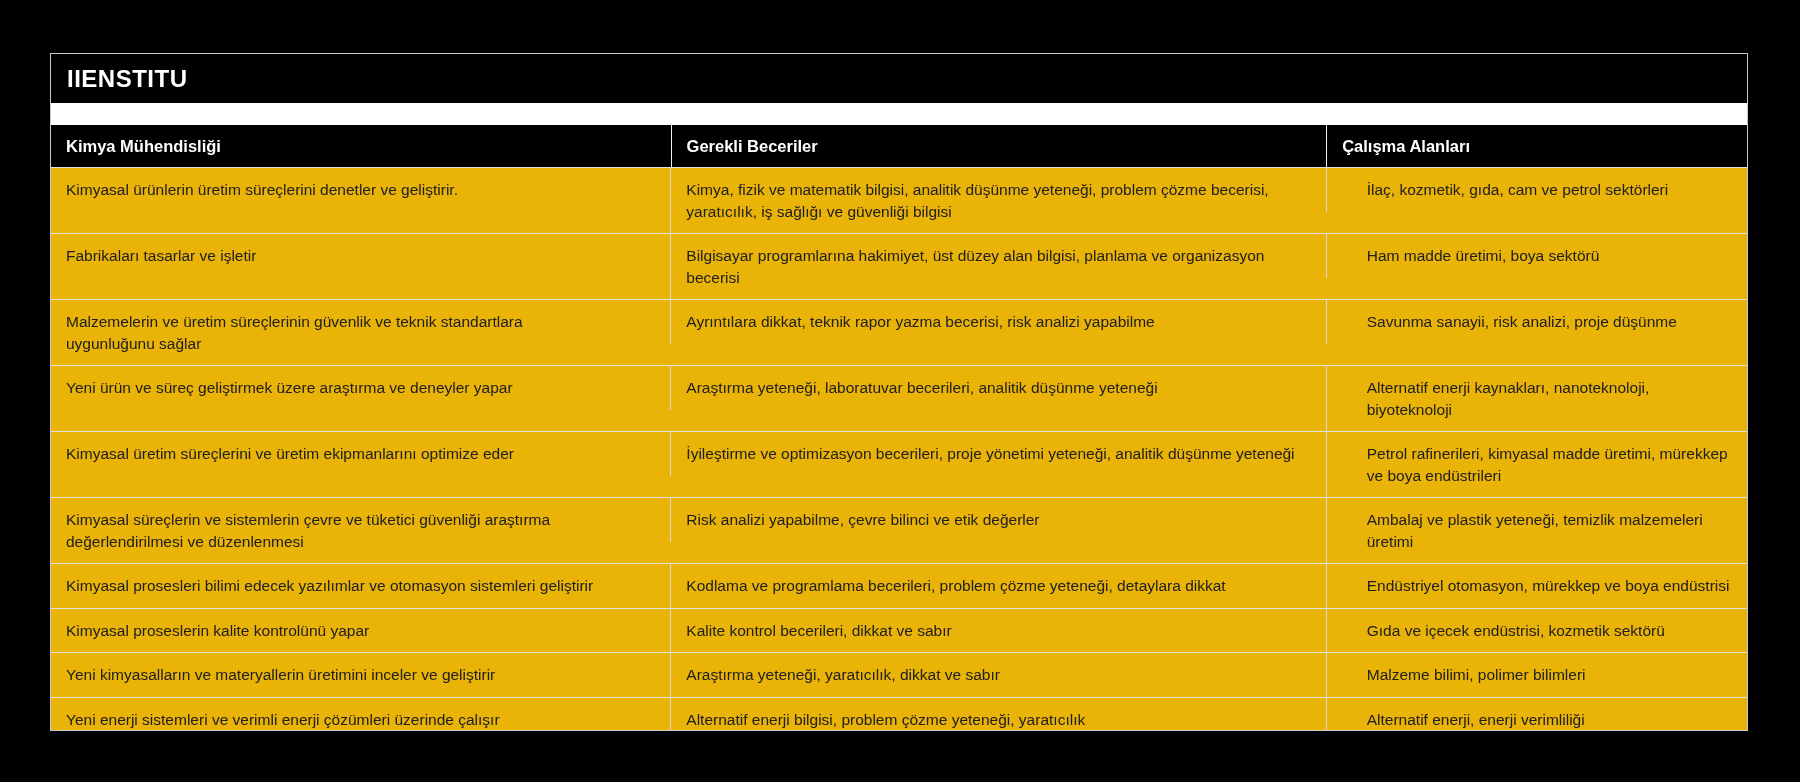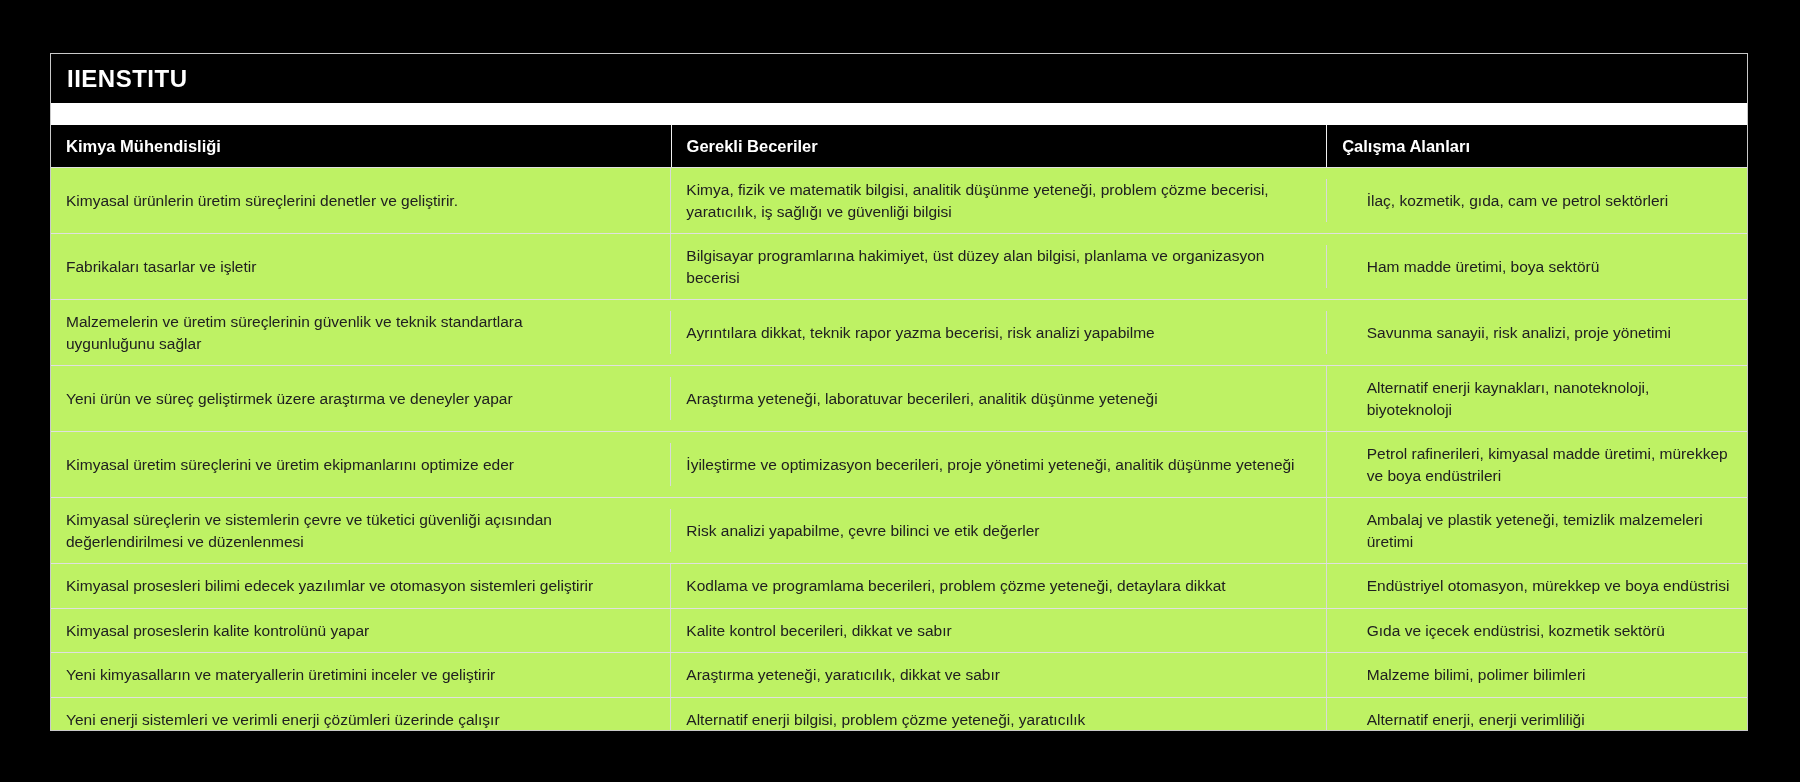--- a/index.html
+++ b/index.html
@@ -40,29 +40,29 @@
     flex: 0 0 auto;
   }
   .table {
     flex: 1 1 auto;
     display: flex;
     flex-direction: column;
     overflow: hidden;
   }
   .row {
     display: flex;
-    align-items: center;
+    align-items: flex-start;
   }
   .row.header-row {
     background: #000000;
     color: #ffffff;
     flex: 0 0 auto;
   }
   .row.body-row {
-    background: #bef264;
+    background: #eab308;
     color: #202020;
     border-top: 1px solid #e0e0e0;
   }
   .row.body-row:first-of-type { border-top: none; }
   .cell {
     box-sizing: border-box;
     padding: 11px 15px;
     font-size: 15.5px;
     line-height: 21.5px;
     display: flex;
@@ -129,21 +129,21 @@
       </div>
 
       <div class="row body-row">
         <div class="cell col-0">
             <span>Malzemelerin ve üretim süreçlerinin güvenlik ve teknik standartlara uygunluğunu sağlar</span>
           </div>
         <div class="cell col-1">
             <span>Ayrıntılara dikkat, teknik rapor yazma becerisi, risk analizi yapabilme</span>
           </div>
         <div class="cell col-2">
-            <span>Savunma sanayii, risk analizi, proje yönetimi</span>
+            <span>Savunma sanayii, risk analizi, proje düşünme</span>
           </div>
       </div>
 
       <div class="row body-row">
         <div class="cell col-0">
             <span>Yeni ürün ve süreç geliştirmek üzere araştırma ve deneyler yapar</span>
           </div>
         <div class="cell col-1">
             <span>Araştırma yeteneği, laboratuvar becerileri, analitik düşünme yeteneği</span>
           </div>
@@ -159,21 +159,21 @@
         <div class="cell col-1">
             <span>İyileştirme ve optimizasyon becerileri, proje yönetimi yeteneği, analitik düşünme yeteneği</span>
           </div>
         <div class="cell col-2">
             <span>Petrol rafinerileri, kimyasal madde üretimi, mürekkep ve boya endüstrileri</span>
           </div>
       </div>
 
       <div class="row body-row">
         <div class="cell col-0">
-            <span>Kimyasal süreçlerin ve sistemlerin çevre ve tüketici güvenliği açısından değerlendirilmesi ve düzenlenmesi</span>
+            <span>Kimyasal süreçlerin ve sistemlerin çevre ve tüketici güvenliği araştırma değerlendirilmesi ve düzenlenmesi</span>
           </div>
         <div class="cell col-1">
             <span>Risk analizi yapabilme, çevre bilinci ve etik değerler</span>
           </div>
         <div class="cell col-2">
             <span>Ambalaj ve plastik yeteneği, temizlik malzemeleri üretimi</span>
           </div>
       </div>
 
       <div class="row body-row">

